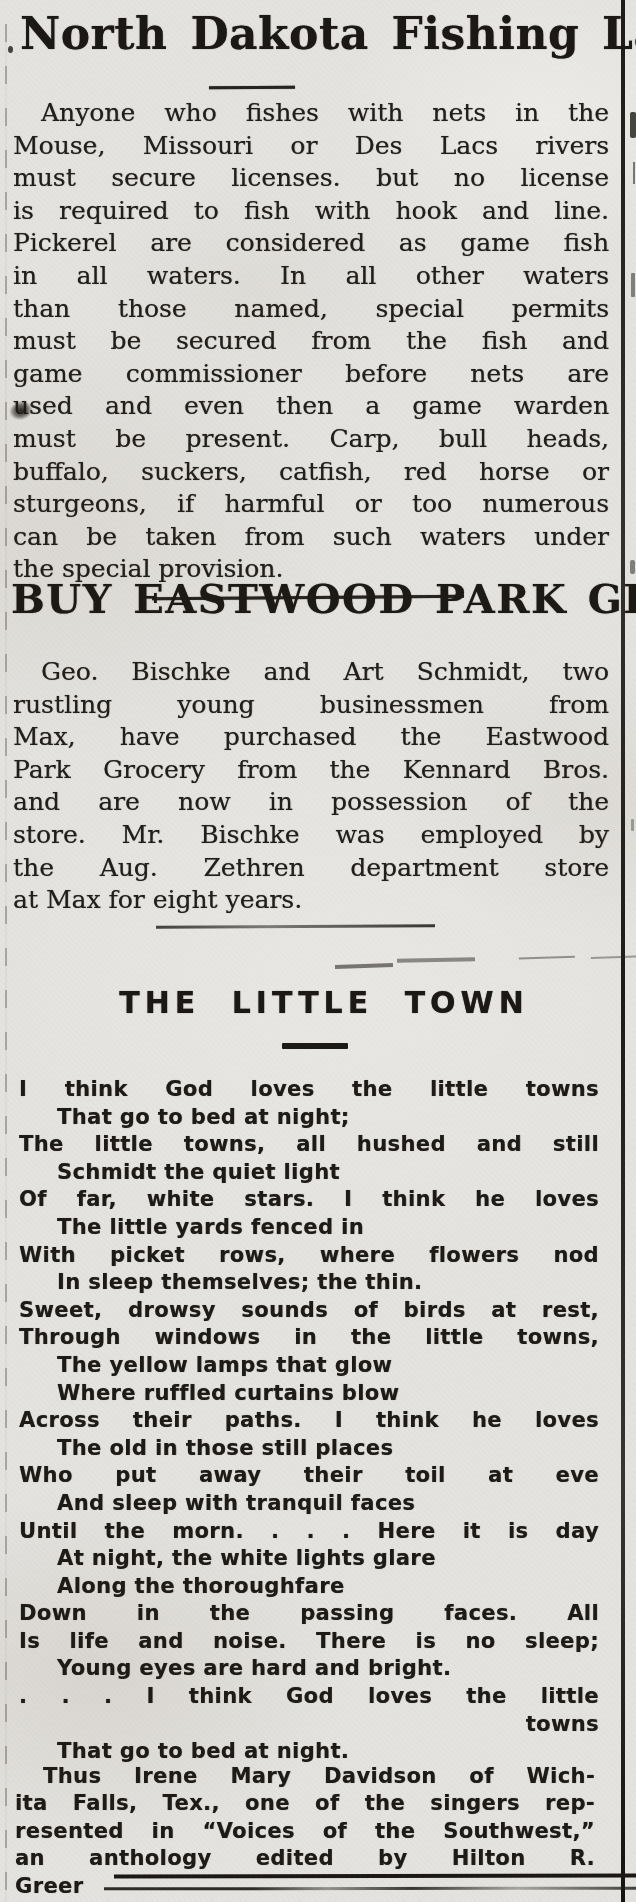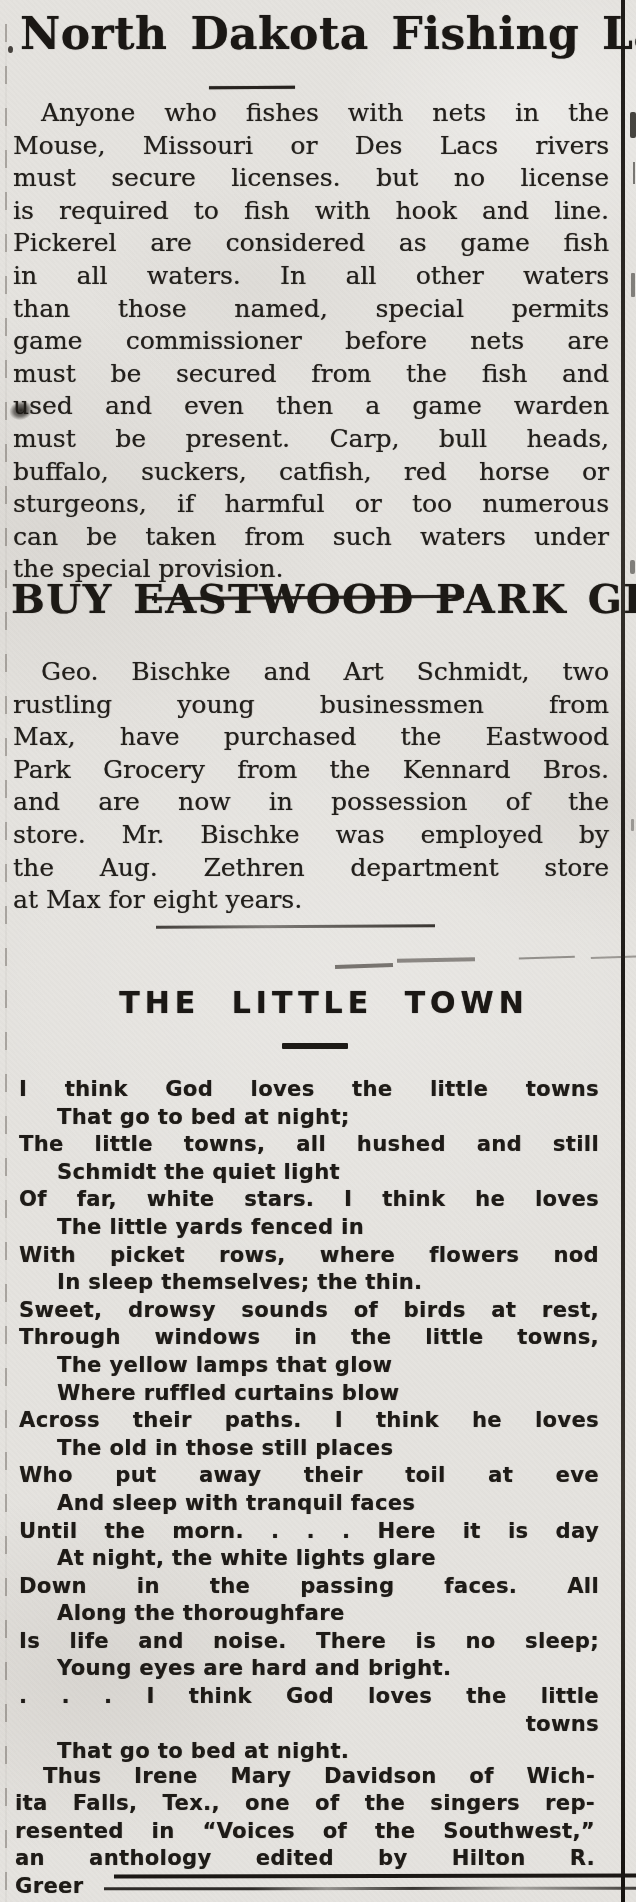--- a/index.html
+++ b/index.html
@@ -123,22 +123,22 @@
     <div class="rule rule-h1"></div>
 
     <div class="article-body body-1">
         <div class="line ind1 just">Anyone who fishes with nets in the</div>
         <div class="line just">Mouse, Missouri or Des Lacs rivers</div>
         <div class="line just">must secure licenses. but no license</div>
         <div class="line just">is required to fish with hook and line.</div>
         <div class="line just">Pickerel are considered as game fish</div>
         <div class="line just">in all waters. In all other waters</div>
         <div class="line just">than those named, special permits</div>
+        <div class="line just">must be secured from the fish and</div>
         <div class="line just">game commissioner before nets are</div>
-        <div class="line just">must be secured from the fish and</div>
         <div class="line just">used and even then a game warden</div>
         <div class="line just">must be present. Carp, bull heads,</div>
         <div class="line just">buffalo, suckers, catfish, red horse or</div>
         <div class="line just">sturgeons, if harmful or too numerous</div>
         <div class="line just">can be taken from such waters under</div>
         <div class="line">the special provision.</div>
       </div>
 
     <div class="rule rule-a"></div>
 
@@ -174,22 +174,22 @@
         <div class="line">Sweet, drowsy sounds of birds at rest,</div>
         <div class="line">Through windows in the little towns,</div>
         <div class="line ind1">The yellow lamps that glow</div>
         <div class="line ind1">Where ruffled curtains blow</div>
         <div class="line">Across their paths. I think he loves</div>
         <div class="line ind1">The old in those still places</div>
         <div class="line">Who put away their toil at eve</div>
         <div class="line ind1">And sleep with tranquil faces</div>
         <div class="line">Until the morn. . . . Here it is day</div>
         <div class="line ind1">At night, the white lights glare</div>
+        <div class="line ind1">Along the thoroughfare</div>
         <div class="line">Down in the passing faces. All</div>
-        <div class="line ind1">Along the thoroughfare</div>
         <div class="line">Is life and noise. There is no sleep;</div>
         <div class="line ind1">Young eyes are hard and bright.</div>
         <div class="line">. . . I think God loves the little</div>
         <div class="line ind2">towns</div>
         <div class="line ind1">That go to bed at night.</div>
       </div>
 
     <div class="attr">
         <div class="line ind1 just">Thus Irene Mary Davidson of Wich-</div>
         <div class="line just">ita Falls, Tex., one of the singers rep-</div>

